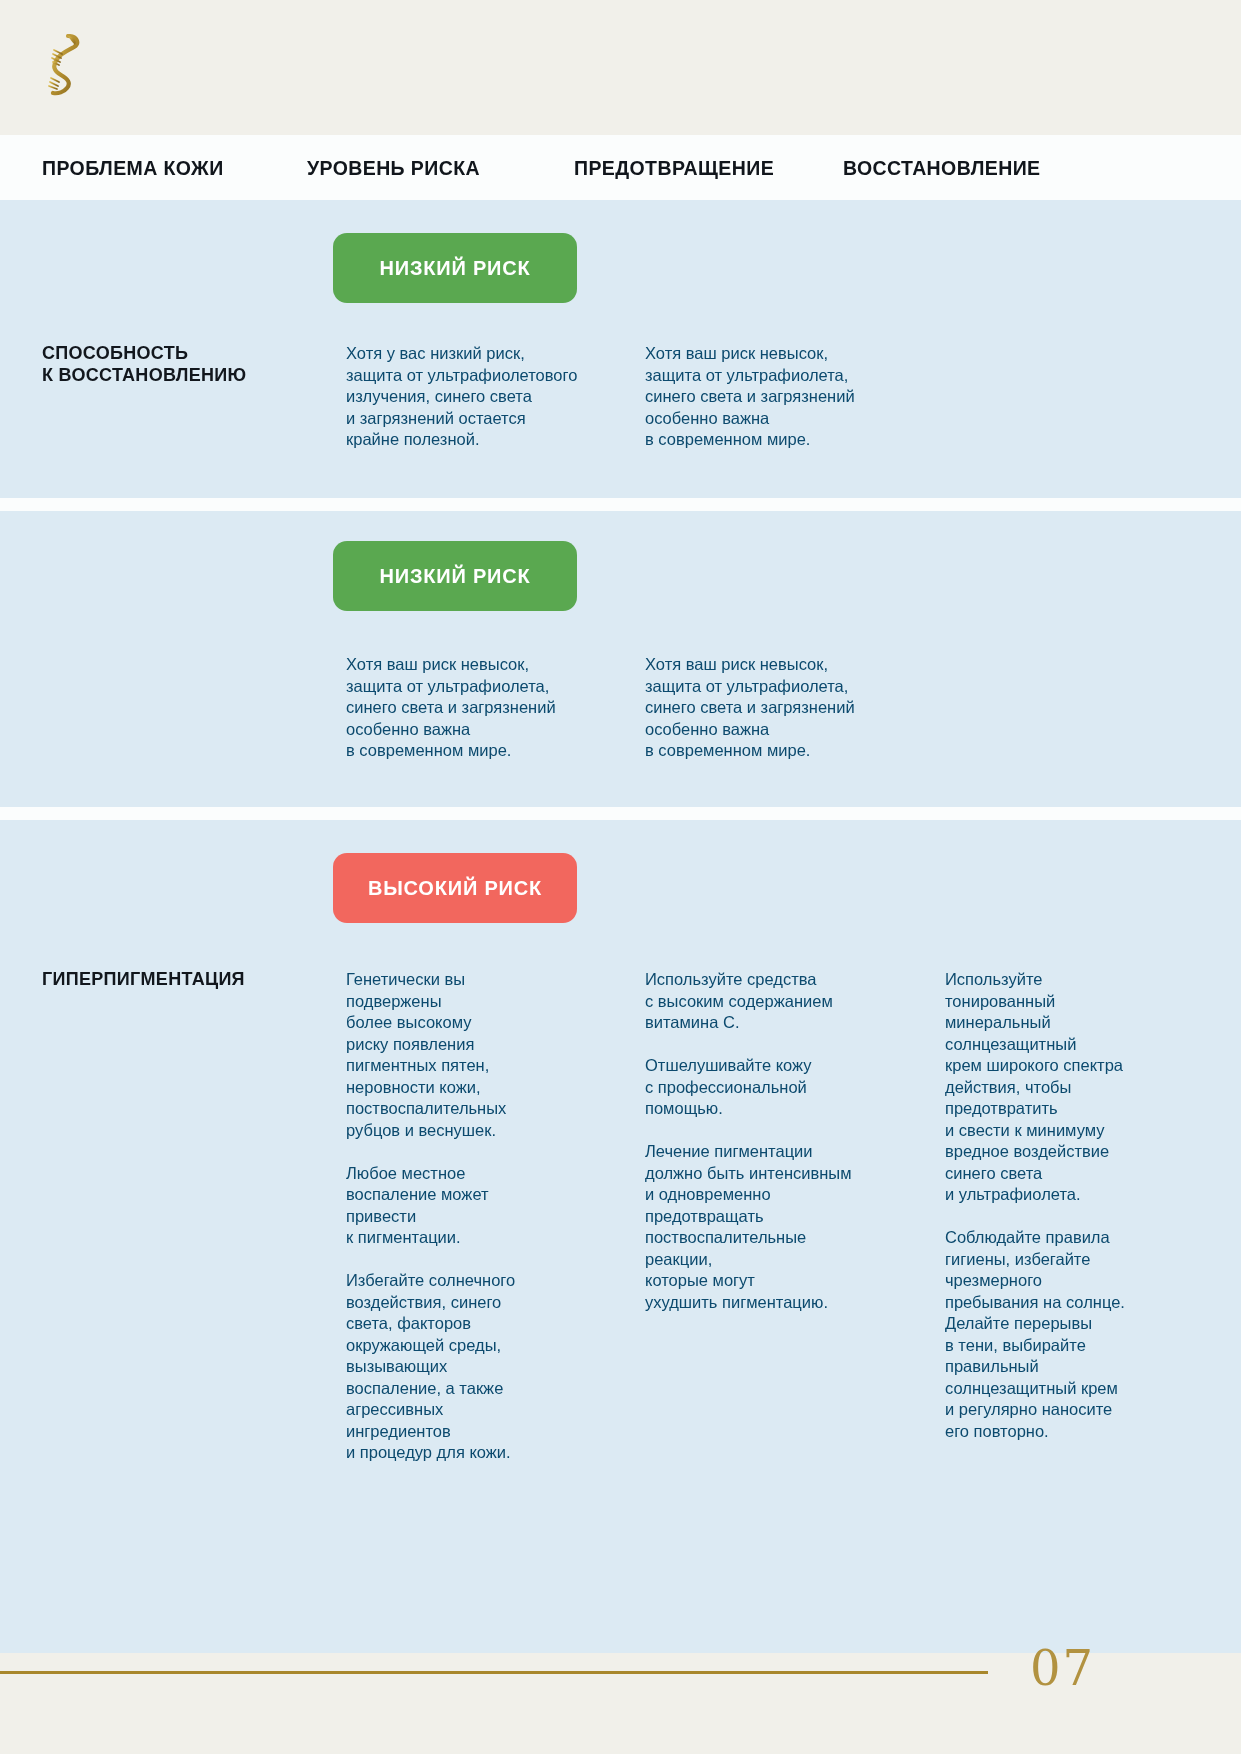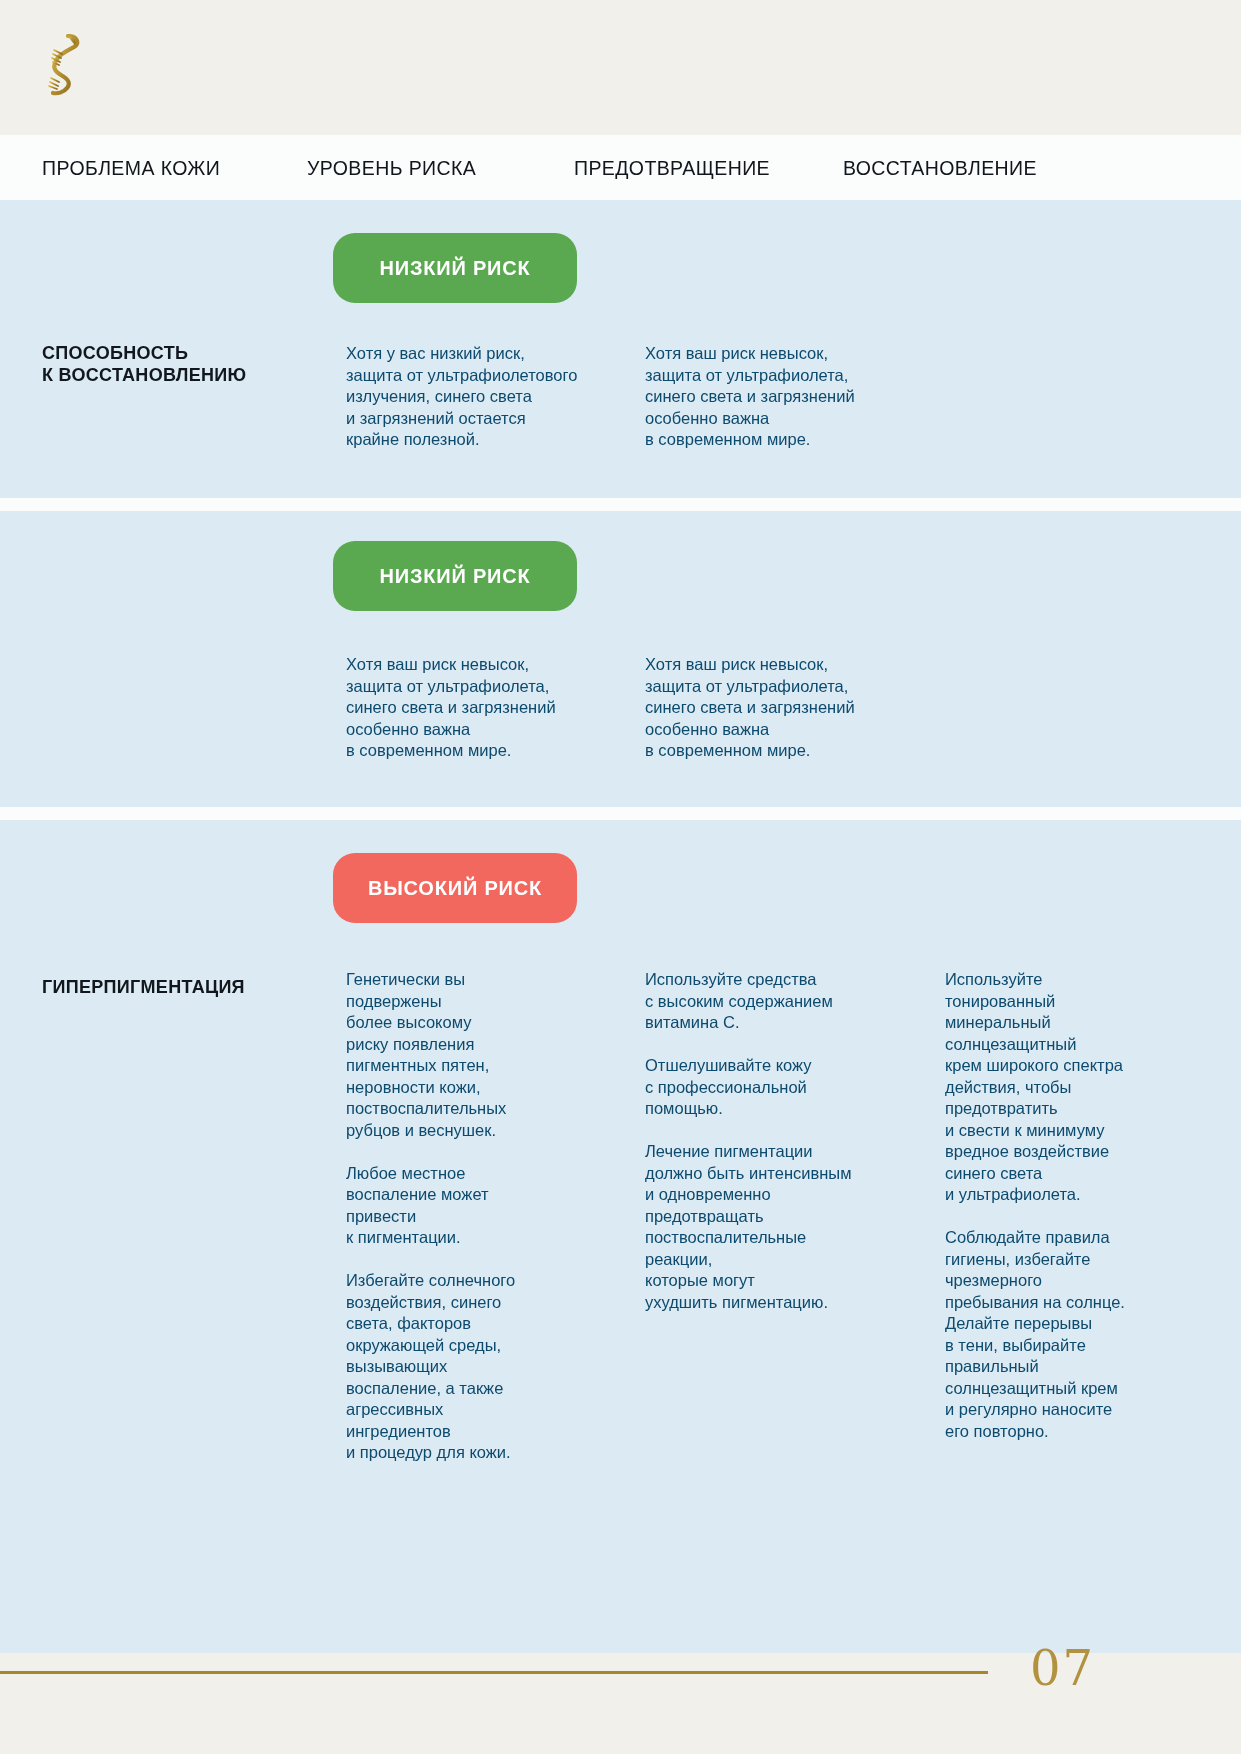--- a/index.html
+++ b/index.html
@@ -8,46 +8,46 @@
     width:1241px;height:1754px;
     font-family:"Liberation Sans", sans-serif;
     overflow:hidden;
   }
   .band-bg{position:absolute;left:0;top:135px;width:1241px;height:1518px;}
   .logo{position:absolute;left:45px;top:34px;width:40px;height:62px;}
   
   .thead{position:absolute;left:0;top:135px;width:1241px;height:65px;}
   .th{
     position:absolute;top:50%;transform:translateY(-50%);
-    font-size:19.5px;font-weight:400;letter-spacing:.4px;color:#11161c;
+    font-size:19.5px;font-weight:700;letter-spacing:.4px;color:#11161c;
     white-space:nowrap;
   }
   .th1{left:42px}.th2{left:307px}.th3{left:574px}.th4{left:843px}
   
   .card{position:absolute;left:0;width:1241px;}
   .card1{top:200px;height:298px;}
   .card2{top:511px;height:296px;}
   .card3{top:820px;height:833px;padding-left:16px;}
   .badge{
-    position:absolute;left:333px;width:244px;height:70px;border-radius:22px;
+    position:absolute;left:333px;width:244px;height:70px;border-radius:14px;
     display:flex;align-items:center;justify-content:center;
     color:#ffffff;font-size:20px;font-weight:700;letter-spacing:.8px;
     white-space:nowrap;
   }
   .card1 .badge{top:33px}
   .card2 .badge{top:30px}
   .card3 .badge{top:33px}
   .problem{
     position:absolute;left:42px;margin:0;
     font-size:18px;font-weight:700;line-height:22px;letter-spacing:.3px;
     color:#12171d;white-space:pre-line;
   }
   .card1 .problem{top:142px}
   .card2 .problem{top:142px}
-  .card3 .problem{top:156px}
+  .card3 .problem{top:148px}
   .coltext{
     position:absolute;margin:0;
     font-size:16.5px;line-height:21.5px;color:#0c4a6e;
     white-space:pre-line;
   }
   .c2{left:346px;width:292px;}
   .c3{left:645px;width:296px;}
   .c4{left:945px;width:284px;}
   .card1 .coltext{top:143px}
   .card2 .coltext{top:143px}

